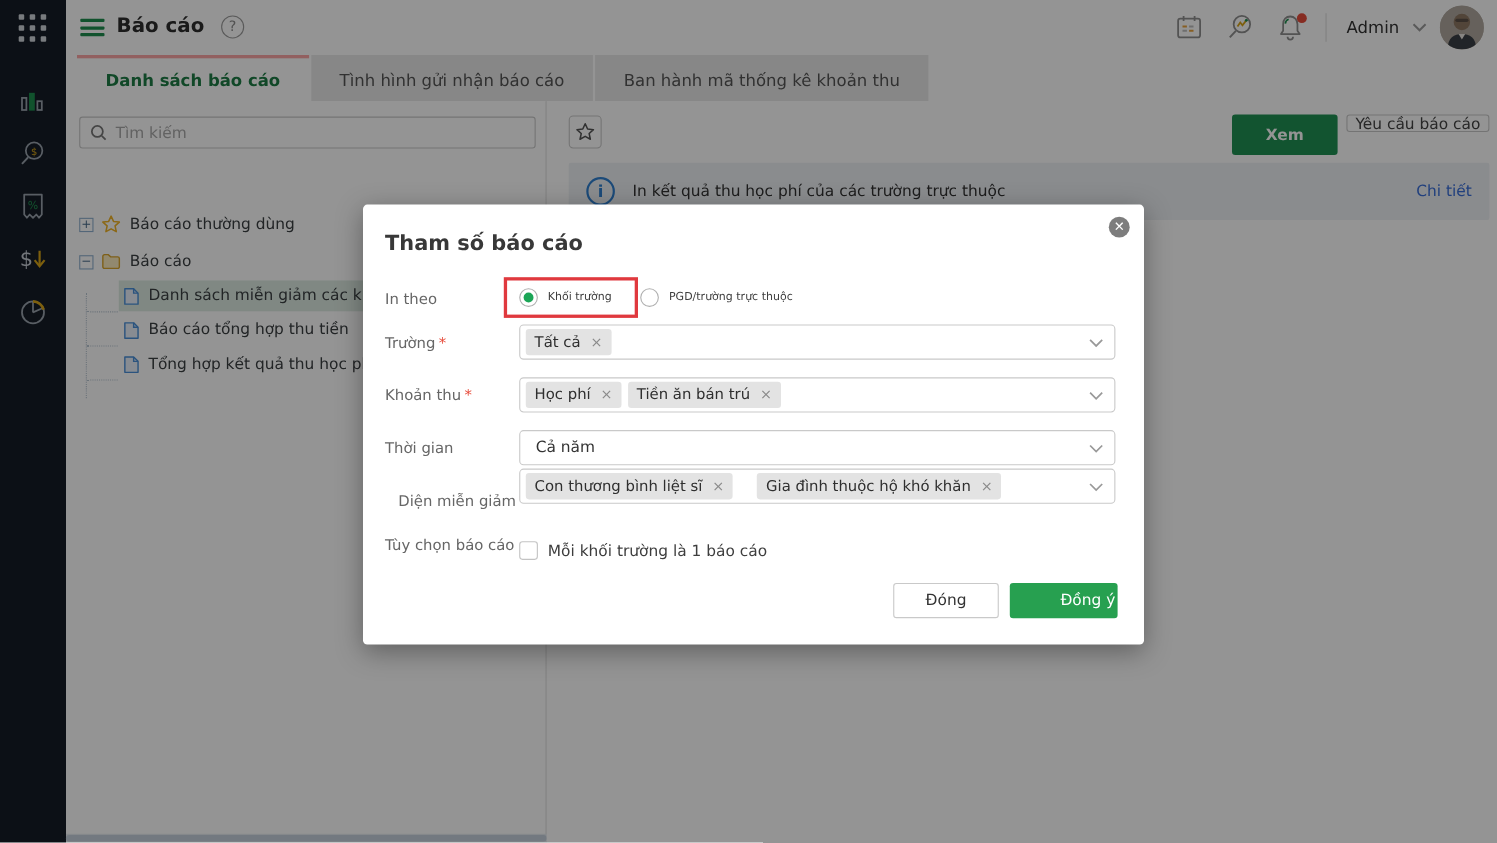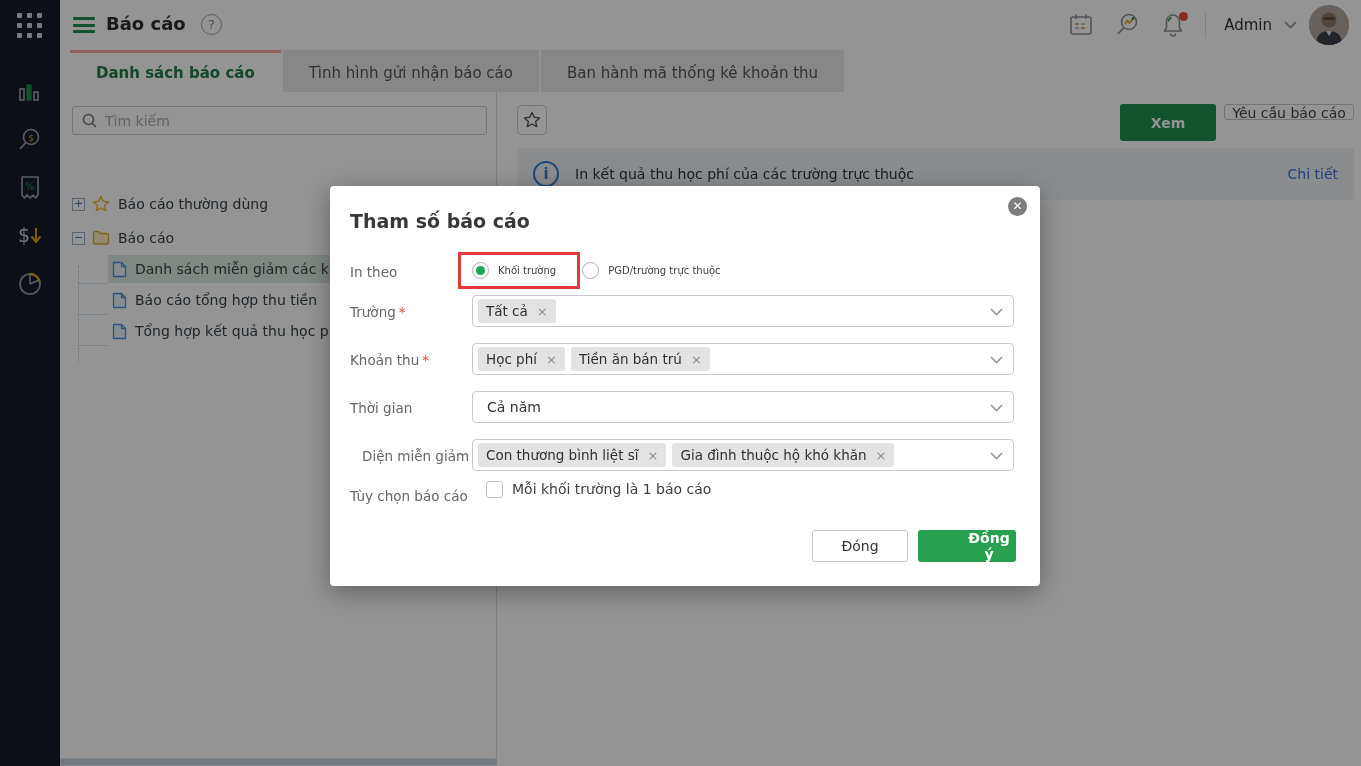--- a/index.html
+++ b/index.html
@@ -64,26 +64,26 @@
   .radio { display:flex; align-items:center; margin-right:26px; cursor:pointer; }
   .radio-circle { width:17px; height:17px; border:1px solid #b0b0b0; border-radius:50%; background:#fff; display:flex; align-items:center; justify-content:center; margin-right:9px; flex:none; }
   .radio-dot { width:9px; height:9px; border-radius:50%; background:#1ba556; }
   .radio-label { font-size:10px; color:#3e3e3e; }
   .annotation-box { position:absolute; left:128px; top:66px; width:122px; height:37px; border:3px solid #e0393e; z-index:5; pointer-events:none; }
   .mselect { position:absolute; left:142px; width:542px; height:32px; border:1px solid #c9c9c9; border-radius:4px; background:#fff; display:flex; align-items:center; padding:0 30px 0 5px; cursor:pointer; }
   .mselect .chev { position:absolute; right:10px; top:12px; }
   .tag { background:#e3e3e3; border-radius:3px; height:24px; display:flex; align-items:center; padding:0 8px; margin-right:6px; font-size:13.5px; color:#2f2f2f; white-space:nowrap; }
   .tag .x { margin-left:9px; color:#8a8a8a; font-size:13px; cursor:pointer; }
   .select-value { font-size:14px; color:#333; padding-left:9px; }
-  .checkbox-row { position:absolute; left:156px; top:295px; display:flex; align-items:flex-start; height:28px; }
+  .checkbox-row { position:absolute; left:142px; top:295px; display:flex; align-items:flex-end; height:28px; }
   .checkbox { width:17px; height:17px; border:1px solid #c3c3c3; border-radius:3px; background:#fff; cursor:pointer; flex:none; }
   .checkbox-label { font-size:14px; color:#3e3e3e; margin-left:9px; }
   .modal-footer { position:absolute; right:24px; top:344px; display:flex; gap:10px; }
   .btn-close { width:96px; height:32px; background:#fff; border:1px solid #c9c9c9; border-radius:3px; font-size:14px; color:#333; font-family:inherit; cursor:pointer; }
-  .btn-ok { width:98px; height:32px; background:#27a050; border:none; border-radius:3px; font-size:14px; font-weight:bold; color:#fff; font-family:inherit; cursor:pointer;padding-left:44px; }
+  .btn-ok { width:98px; height:32px; background:#27a050; border:none; border-radius:3px; font-size:14px; font-weight:normal; color:#fff; font-family:inherit; cursor:pointer;padding-left:44px; }
 </style>
 </head>
 <body>
 
 <div class="app-sidebar">
   <div class="apps-grid">
     <span></span>
       <span></span>
       <span></span>
       <span></span>
@@ -328,21 +328,21 @@
   <div class="mselect" style="top:205px;">
     <span class="select-value">Cả năm</span>
     <svg class="chev" width="13" height="8" viewBox="0 0 13 8" fill="none">
         <path d="M1 1 L6.5 6.5 L12 1" stroke="#999" stroke-width="1.6"></path>
       </svg>
   </div>
 
   <div class="frow-label" style="top:262px;margin-left:12px;">
     <span>Diện miễn giảm</span><span class="req">*</span>
   </div>
-  <div class="mselect" style="top:253px;">
+  <div class="mselect" style="top:240px;gap:16px;">
     <span class="tag">
       <span>Con thương bình liệt sĩ</span>
         <span class="x">×</span>
     </span>
     <span class="tag">
       <span>Gia đình thuộc hộ khó khăn</span>
         <span class="x">×</span>
     </span>
     <svg class="chev" width="13" height="8" viewBox="0 0 13 8" fill="none">
         <path d="M1 1 L6.5 6.5 L12 1" stroke="#999" stroke-width="1.6"></path>

